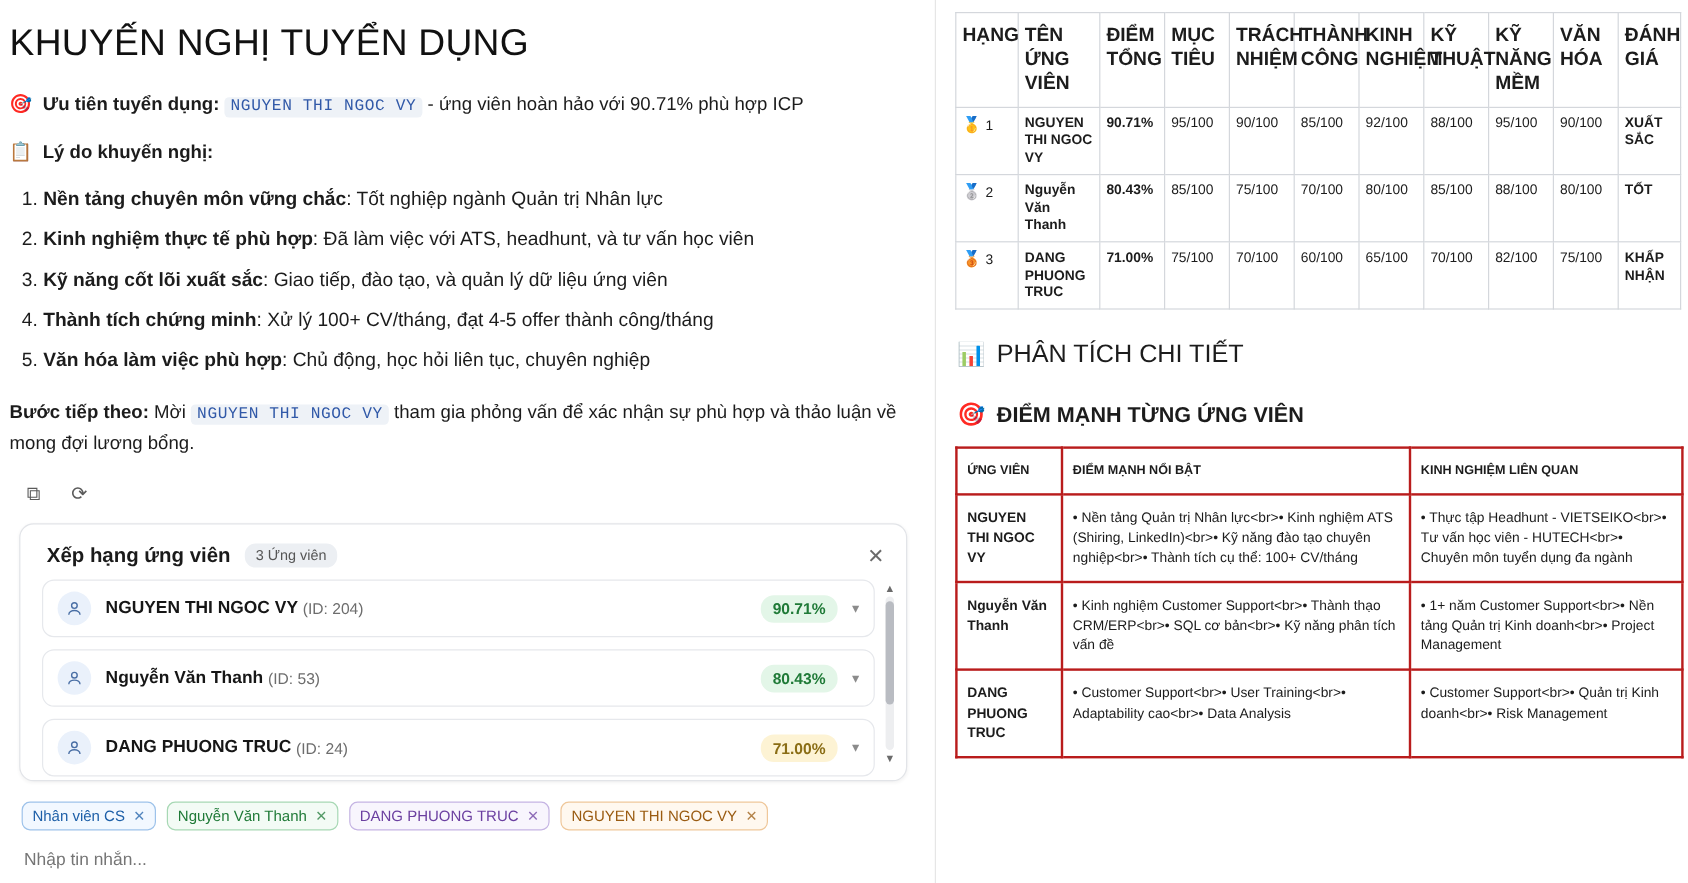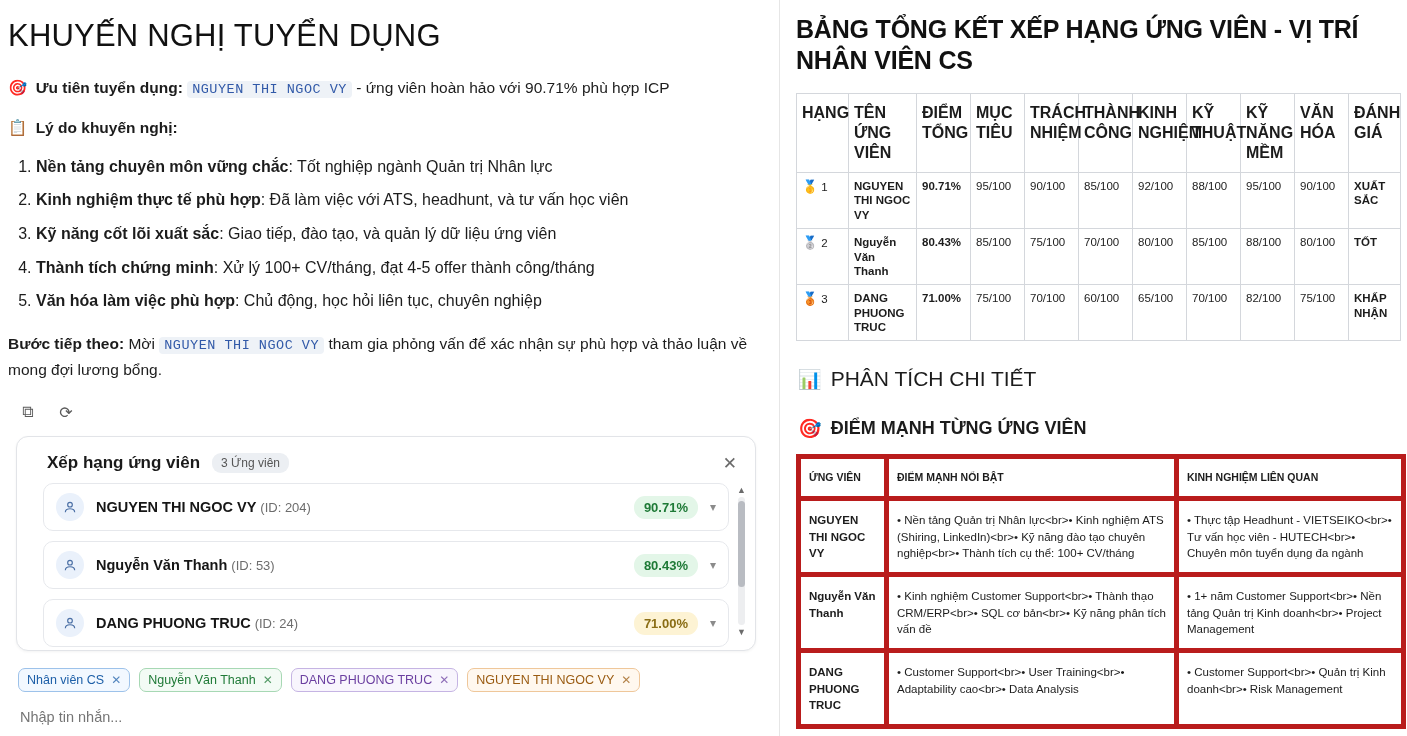--- a/index.html
+++ b/index.html
@@ -62,21 +62,20 @@
   
   .rank-card {
     margin: 14px 8px 0 8px;
     border: 1px solid #e2e4e8;
     border-radius: 12px;
     background: #ffffff;
     box-shadow: 0 1px 3px rgba(0,0,0,0.05);
     height: 215px;
     position: relative;
     overflow: hidden;
-    padding-left: 8px;
   }
   .rank-head {
     display: flex; align-items: center;
     padding: 16px 18px 10px 22px;
   }
   .rank-title { font-size: 17px; font-weight: 600; color: #1a1a1a; }
   .rank-count {
     margin-left: 12px;
     font-size: 12px;
     background: #eceff3;
@@ -209,21 +208,21 @@
   h3.section.bold-sec { font-weight: 800; font-size: 18px; }
   .sec-emoji { font-size: 19px; }
 
   table.detail-table {
     border-collapse: collapse;
     width: 605px;
     font-size: 11.5px;
     table-layout: fixed;
   }
   table.detail-table th, table.detail-table td {
-    border: 5px solid #b91c1c;
+    border: 2px solid #b91c1c;
     padding: 11px 8px;
     vertical-align: top;
     text-align: left;
     line-height: 1.42;
   }
   table.detail-table th { font-weight: bold; font-size: 10.5px; }
   .d-c1 { width: 88px; }
   .d-c2 { width: 290px; }
   .d-c3 { width: 227px; }
   td.cand-col { font-weight: bold; }
@@ -342,21 +341,20 @@
     </div>
 
     <div class="msg-input">
       <input type="text" placeholder="Nhập tin nhắn..." style="">
     </div>
   </div>
 
   <div class="divider-v"></div>
 
   <div class="right">
-    <h2 class="big">BẢNG TỔNG KẾT XẾP HẠNG ỨNG VIÊN - VỊ TRÍ NHÂN VIÊN CS</h2>
 
     <table class="rank-table">
       <colgroup>
         <col class="c-rank">
           <col class="c-name">
           <col class="c-total">
           <col class="c-sub">
           <col class="c-sub">
           <col class="c-sub">
           <col class="c-sub">

